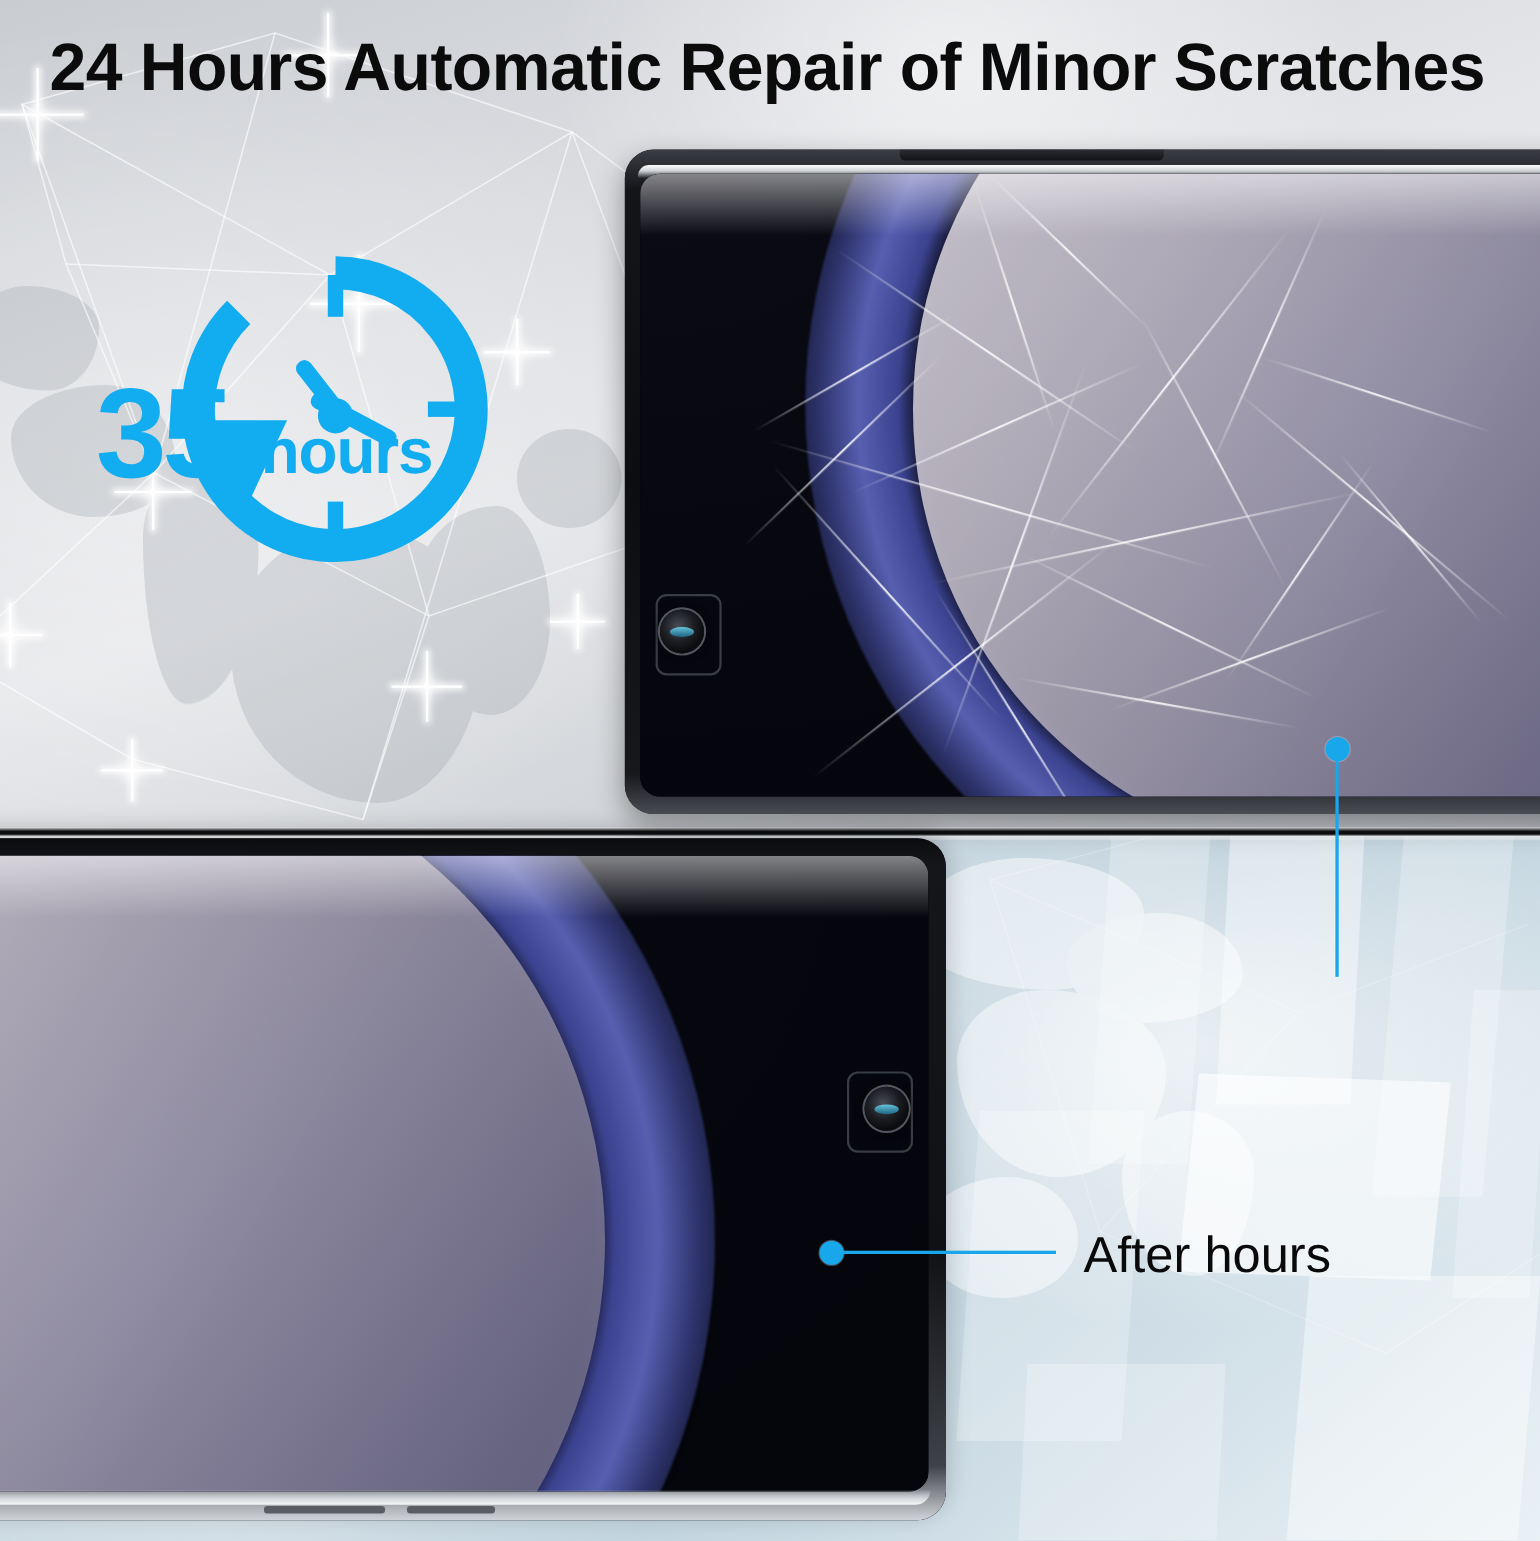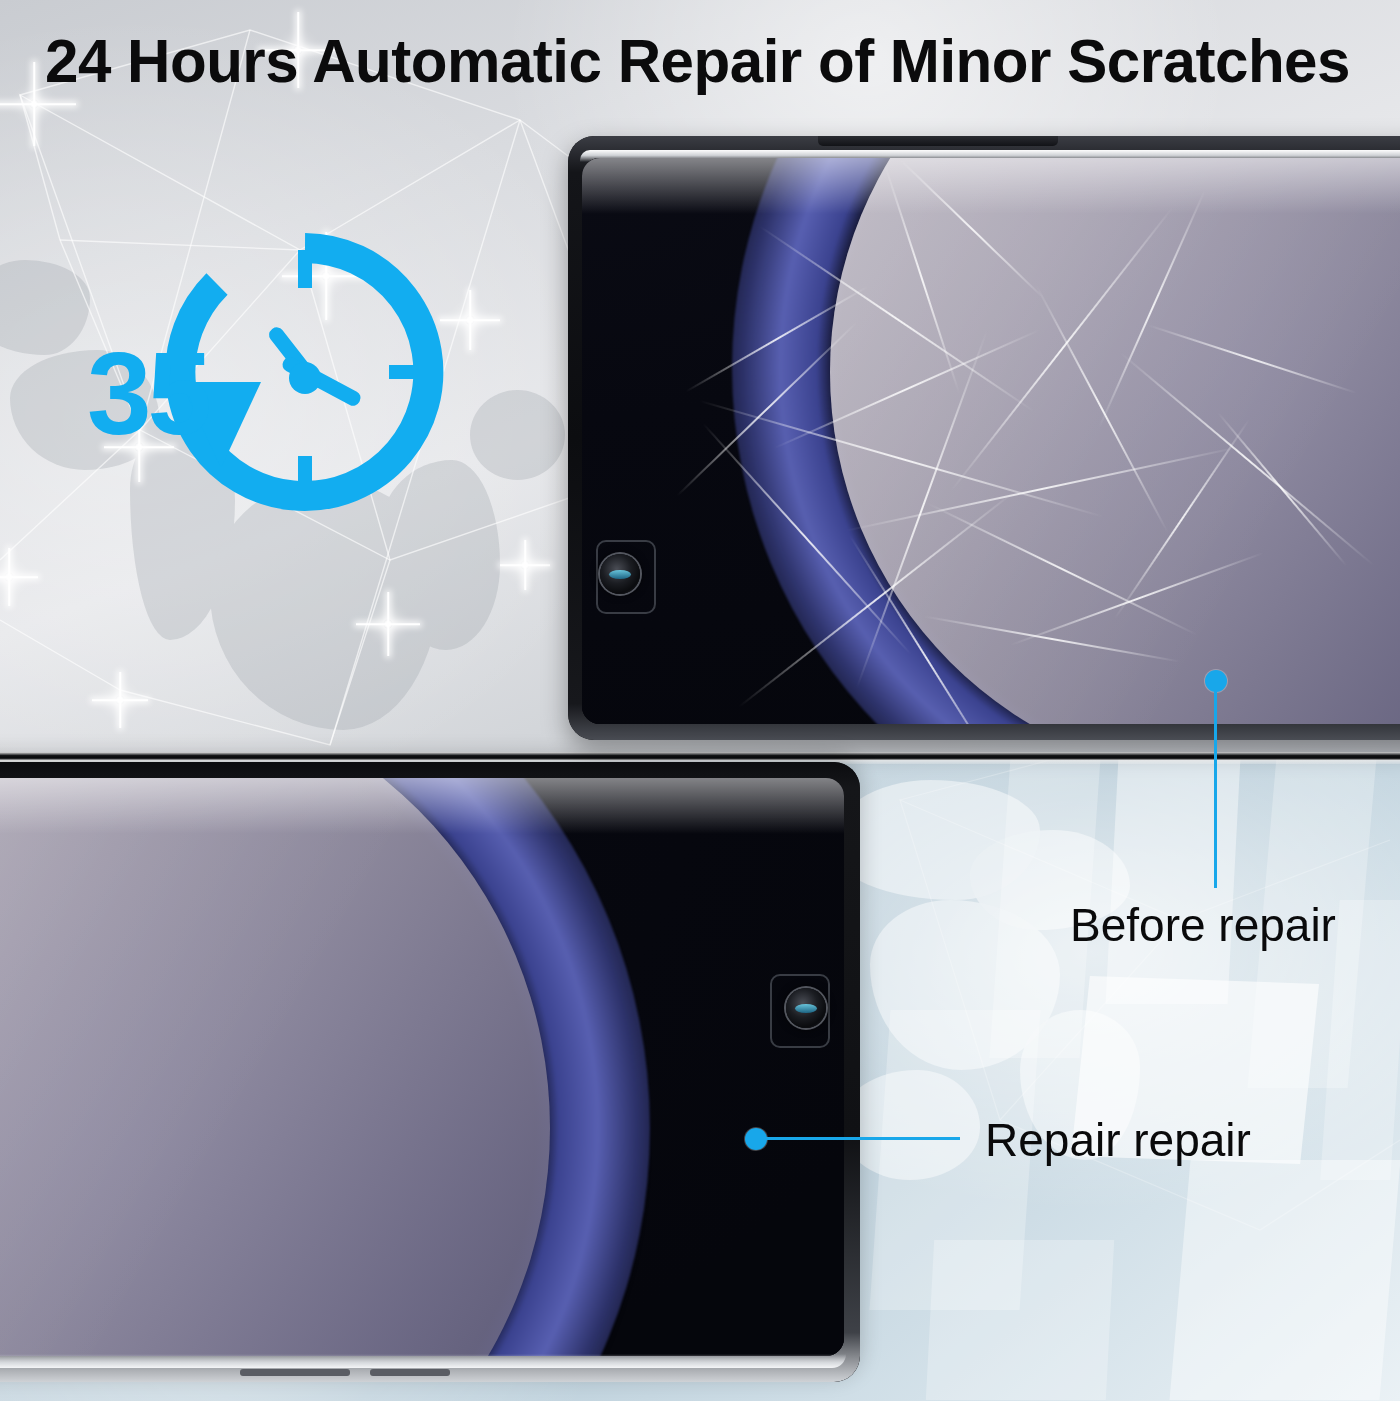--- a/index.html
+++ b/index.html
@@ -323,20 +323,21 @@
 
       <rect x="133" y="18" width="14" height="38" fill="#12ADF0"></rect>
       <rect x="133" y="224" width="14" height="38" fill="#12ADF0"></rect>
       <rect x="224" y="133" width="38" height="14" fill="#12ADF0"></rect>
 
       <rect x="133" y="86" width="15" height="72" rx="7" fill="#12ADF0" transform="rotate(-38 140 140)"></rect>
       <rect x="133" y="78" width="15" height="86" rx="7" fill="#12ADF0" transform="rotate(118 140 140)"></rect>
       <circle cx="140" cy="146" r="16" fill="#12ADF0"></circle>
     </svg>
     <div class="num">35</div>
+    <div class="hrs">hours</div>
   </div>
 
   <div class="phone phone-top">
     <div class="frame"></div>
     <div class="nub"></div>
     <div class="edge-hl"></div>
 
     <div class="screen">
       <div class="wall">
         <div class="deep"></div>
@@ -396,19 +397,18 @@
 
     <div class="edge-hl-b"></div>
     <div class="btns">
       <i style="left:0;width:110px;"></i>
       <i style="left:130px;width:80px;"></i>
     </div>
   </div>
 
   <div class="dot" style="left:1205px;top:670px;"></div>
   <div class="leader-v" style="left:1214px;top:684px;height:204px;"></div>
-  <div class="calloutlabel" style="left:1070px;top:898px;">Before repair</div>
 
   <div class="dot" style="left:745px;top:1128px;"></div>
   <div class="leader-h" style="left:764px;top:1137px;width:196px;"></div>
-  <div class="calloutlabel" style="left:985px;top:1113px;">Repair repair</div>
+  <div class="calloutlabel" style="left:985px;top:1113px;">After hours</div>
 
 </div>
 
 </body></html>

